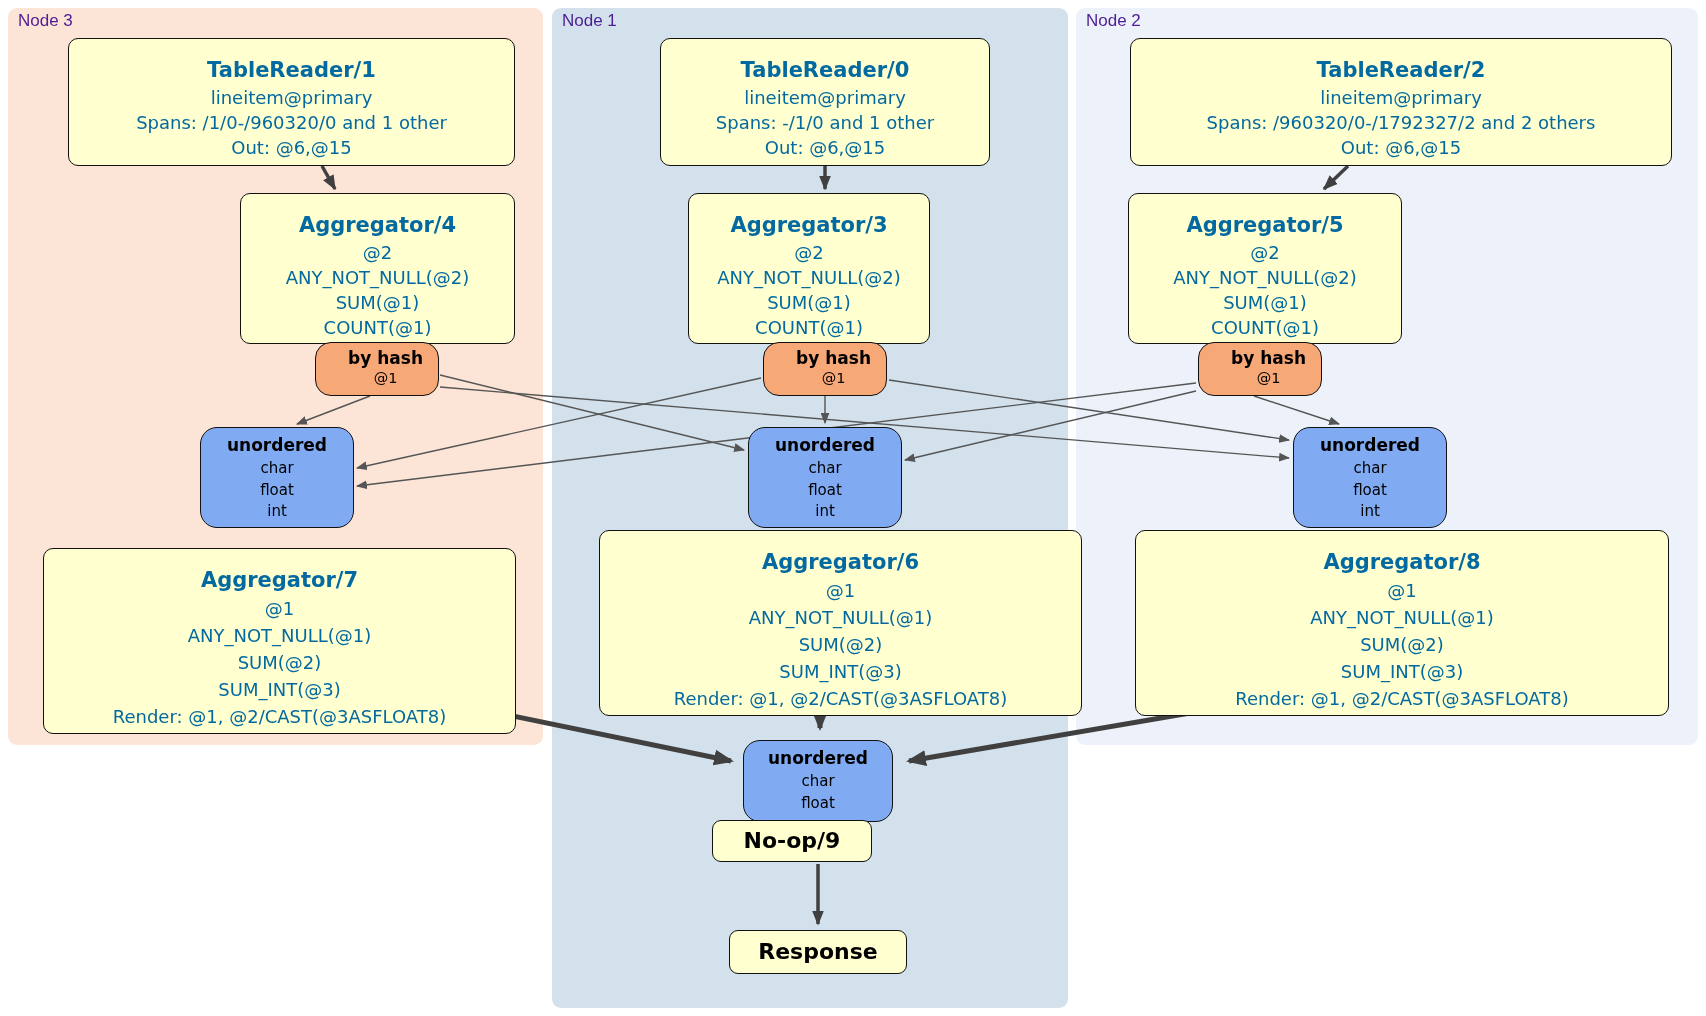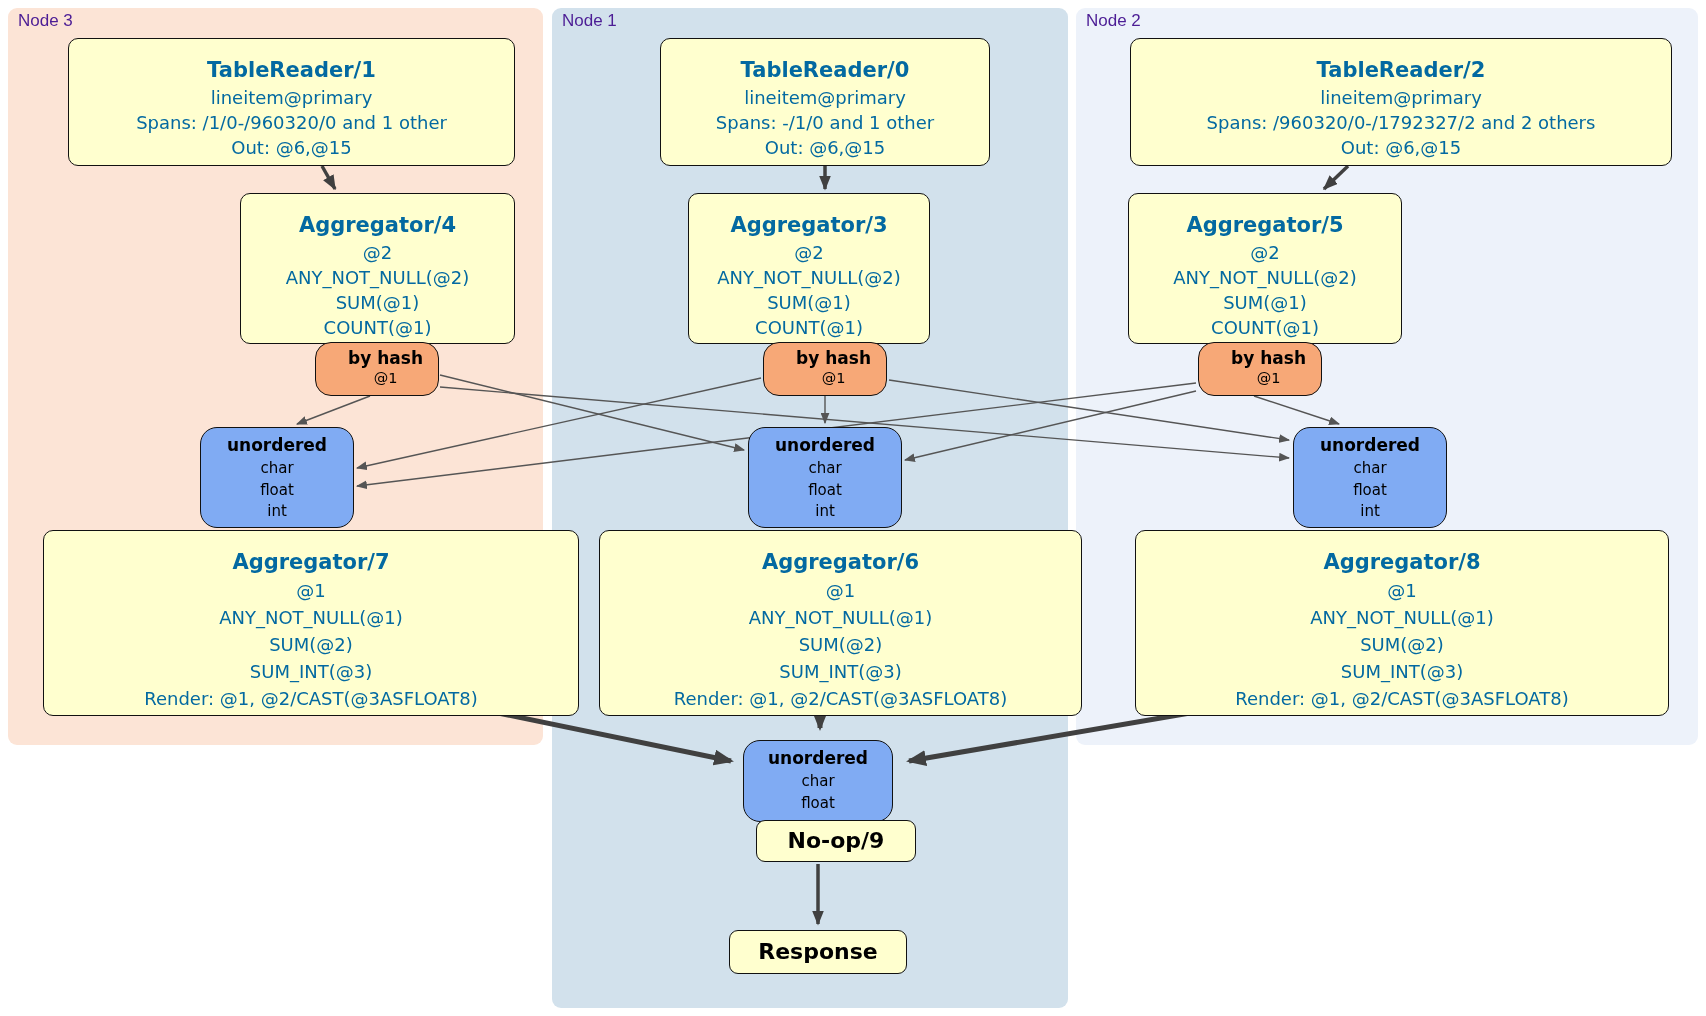--- a/index.html
+++ b/index.html
@@ -114,21 +114,21 @@
     <div class="line">@1</div>
   </div>
 
   <div class="sync" style="left:200px; top:427px; width:154px; height:101px;">
     <div class="title">unordered</div>
     <div class="line">char</div>
     <div class="line">float</div>
     <div class="line">int</div>
   </div>
 
-  <div class="pbox tall" style="left:43px; top:530px; width:536px; height:186px;">
+  <div class="pbox tall" style="left:43px; top:548px; width:473px; height:186px;">
     <div class="title">Aggregator/7</div>
     <div class="line">@1</div>
     <div class="line">ANY_NOT_NULL(@1)</div>
     <div class="line">SUM(@2)</div>
     <div class="line">SUM_INT(@3)</div>
     <div class="line">Render: @1, @2/CAST(@3ASFLOAT8)</div>
   </div>
 
   <div class="pbox" style="left:660px; top:38px; width:330px; height:128px;">
     <div class="title">TableReader/0</div>
@@ -165,21 +165,21 @@
     <div class="line">SUM_INT(@3)</div>
     <div class="line">Render: @1, @2/CAST(@3ASFLOAT8)</div>
   </div>
 
   <div class="sync" style="left:743px; top:740px; width:150px; height:82px;">
     <div class="title">unordered</div>
     <div class="line">char</div>
     <div class="line">float</div>
   </div>
 
-  <div class="minibox" style="left:756px; top:820px; width:160px; height:42px; line-height:39px;text-align:center;">
+  <div class="minibox" style="left:712px; top:820px; width:160px; height:42px; line-height:39px;text-align:center;">
     <span>No-op/9</span>
   </div>
 
   <div class="minibox" style="left:729px; top:930px; width:178px; height:44px; line-height:41px;">
     <span>Response</span>
   </div>
 
   <div class="pbox" style="left:1130px; top:38px; width:542px; height:128px;">
     <div class="title">TableReader/2</div>
     <div class="line">lineitem@primary</div>

